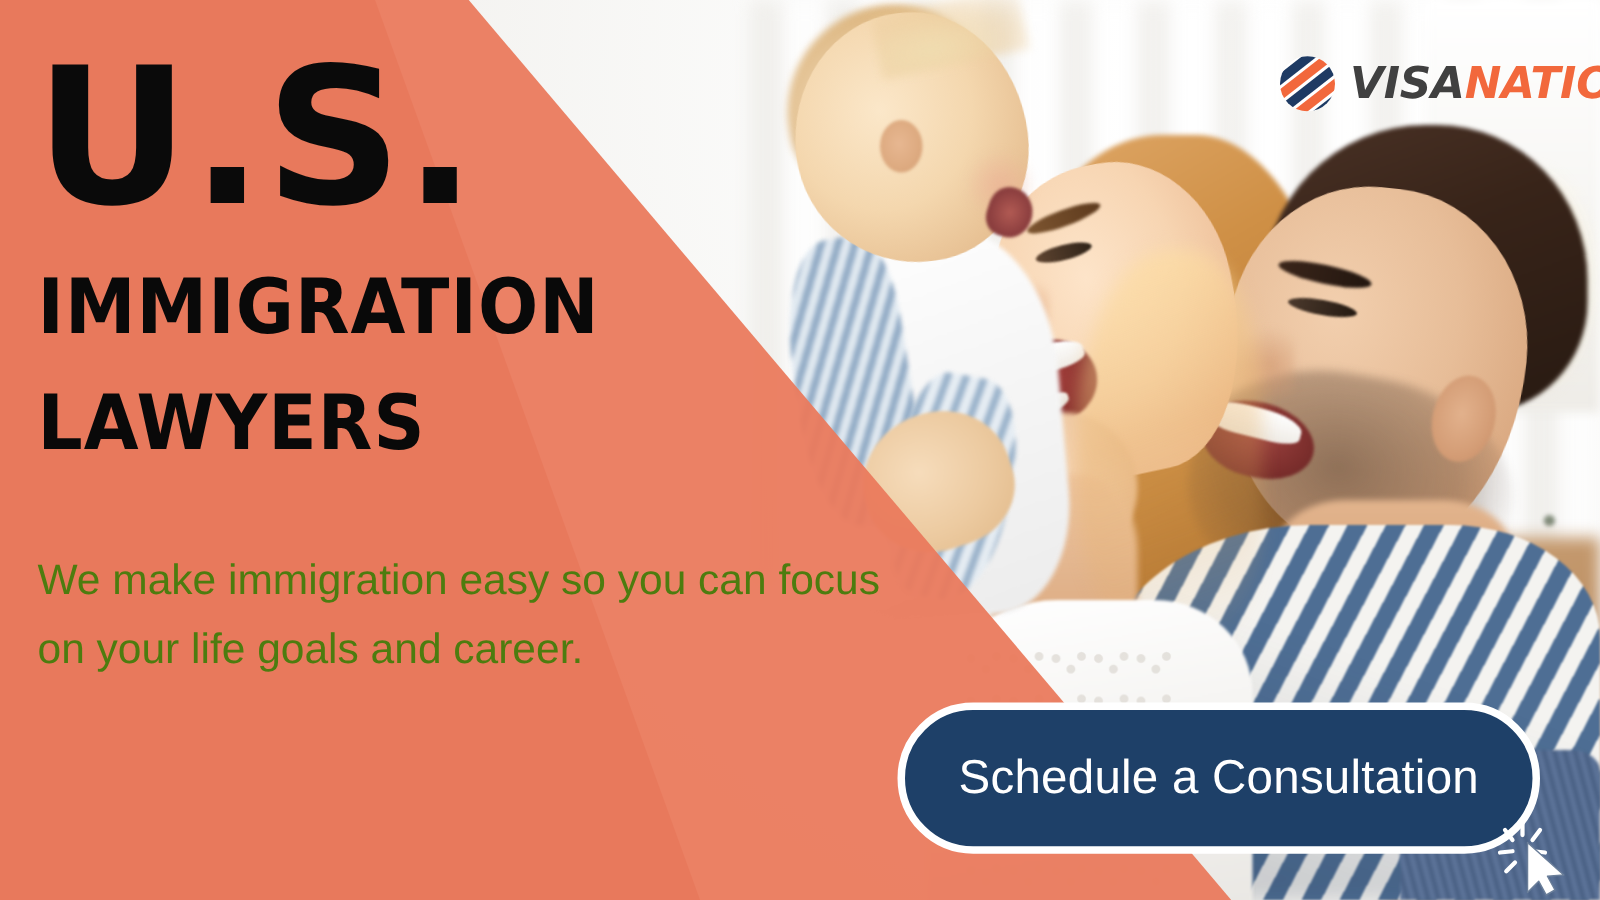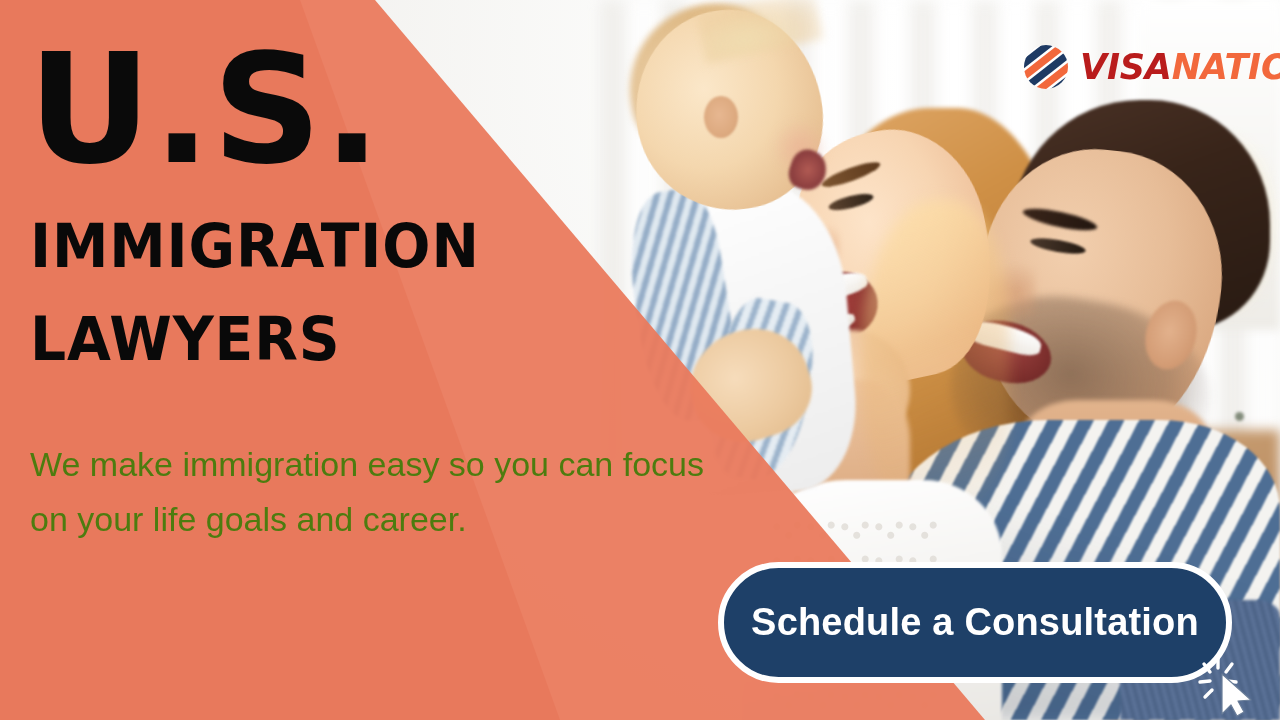--- a/index.html
+++ b/index.html
@@ -365,21 +365,21 @@
     width:514px; height:121px;
     background:#1e4068;
     border:6px solid #ffffff;
     border-radius:62px;
     display:flex; align-items:center; justify-content:center;
     cursor:pointer;
   }
   .cta-label{
     color:#ffffff;
     font-size:38px;
-    font-weight:700;
+    font-weight:400;
     letter-spacing:.005em;
     font-family:"Liberation Sans", sans-serif;
     white-space:nowrap;
   }
 
   
   .cursor{
     position:absolute; left:1196px; top:652px;
     width:64px; height:66px;
     pointer-events:none;
@@ -391,21 +391,21 @@
     height:50px;
     display:flex; align-items:center; gap:10px;
   }
   .logo-mark{ width:48px; height:48px; flex:0 0 48px; }
   .logo-word{
     font-size:35px; font-weight:700; font-style:italic;
     letter-spacing:-.005em;
     font-family:"DejaVu Sans", sans-serif;
     line-height:1;
   }
-  .logo-visa{ color:#b91c1c; }
+  .logo-visa{ color:#404040; }
   .logo-nation{ color:#f2683c; }
 </style>
 </head>
 <body>
 
 <div id="banner">
 
   <div class="photo">
     <div class="photo-bg"></div>
     <div class="blinds"></div>

